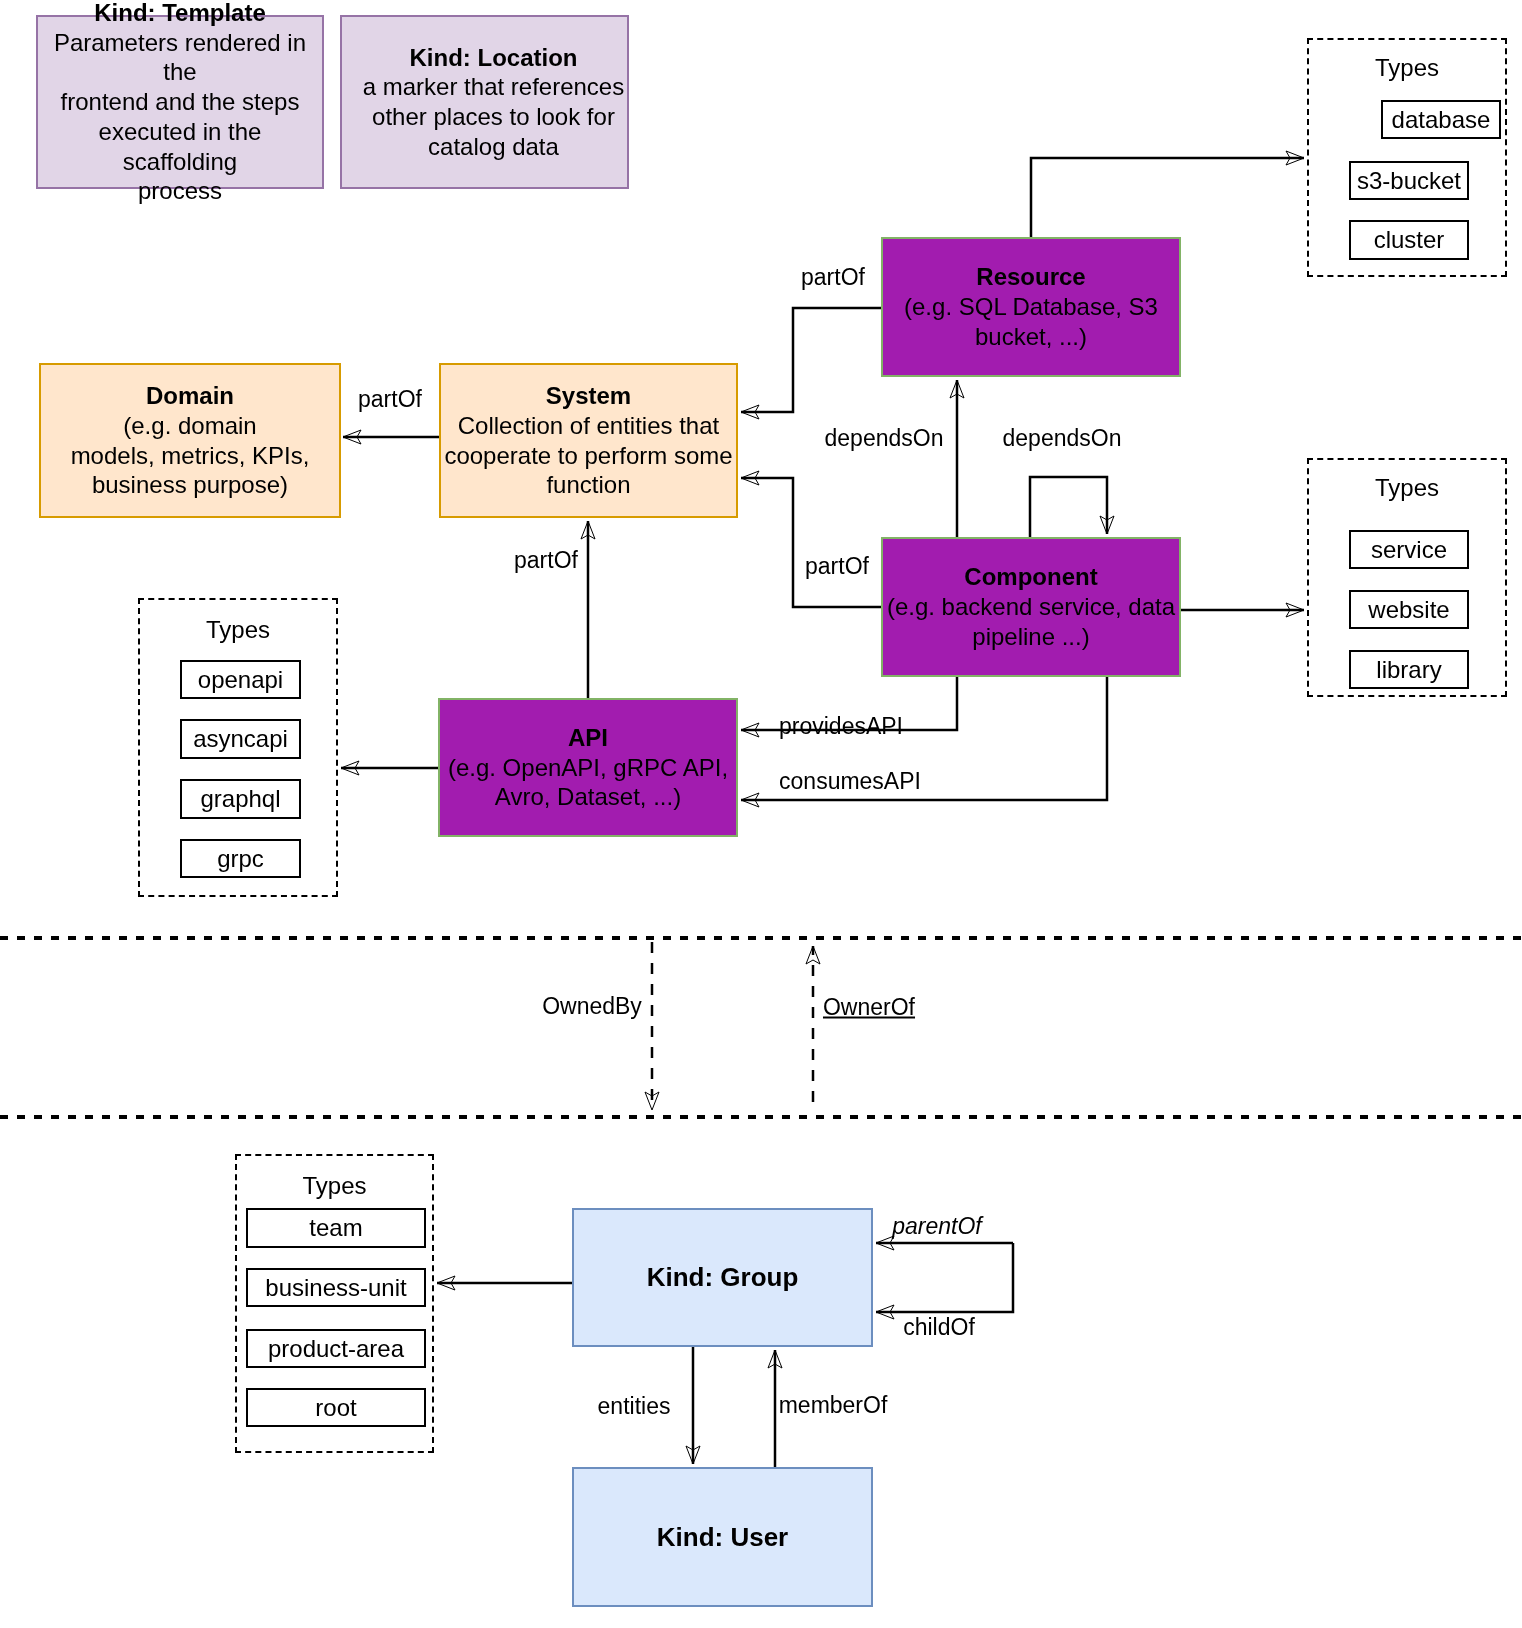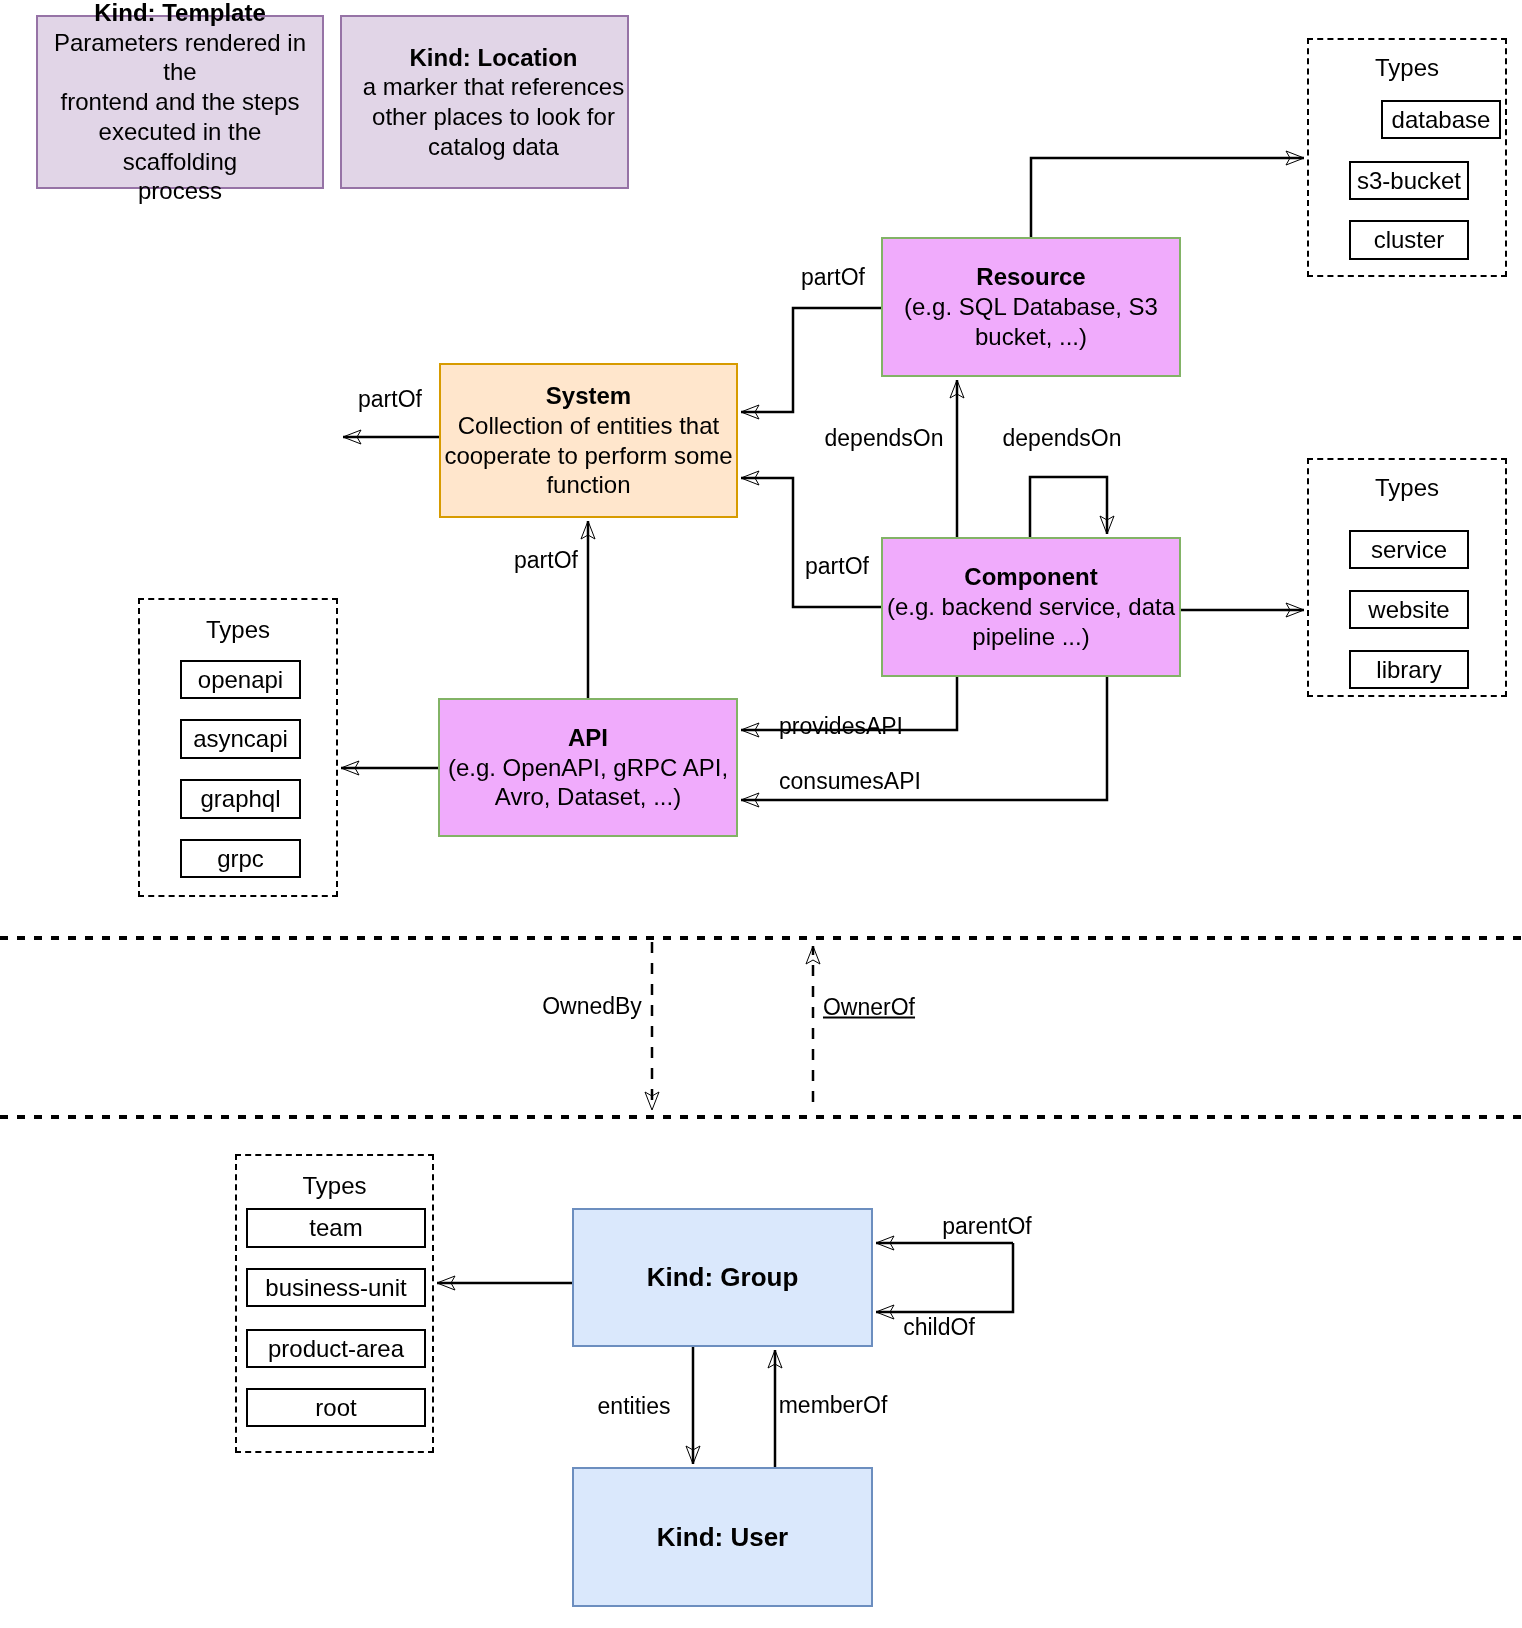--- a/index.html
+++ b/index.html
@@ -14,21 +14,21 @@
   .separator{stroke-width:4;stroke-dasharray:8 9;}
   .box{
     position:absolute;box-sizing:border-box;border:2px solid #000;
     display:flex;flex-direction:column;justify-content:center;align-items:center;
     text-align:center;font-size:24px;line-height:1.24;padding:2px;
   }
   .box .title{font-weight:bold;}
   .box .body{white-space:pre-line;}
   .purple{background:#e1d5e7;border-color:#9673a6;}
   .orange{background:#ffe6cc;border-color:#d79b00;}
-  .green{background:#f0abfc;border-color:#82b366;}
+  .green{background:#a21caf;border-color:#82b366;}
   .blue{background:#dae8fc;border-color:#6c8ebf;}
   .blue .title{font-size:26px;}
   .types{
     position:absolute;box-sizing:border-box;border:2px dashed #000;background:#ffffff;
   }
   .t-title{position:absolute;left:0;width:100%;text-align:center;font-size:24px;}
   .t-item{
     position:absolute;box-sizing:border-box;border:2px solid #000;background:#ffffff;
     display:flex;align-items:center;justify-content:center;font-size:24px;
   }
@@ -77,20 +77,26 @@
 executed in  the scaffolding
 process</div>
   </div>
   <div class="box purple" style="left:340px;top:15px;width:289px;height:174px;padding-left:20px;">
     <div class="title">Kind: Location</div>
     <div class="body">a marker that references
 other places to look for
 catalog data</div>
   </div>
 
+  <div class="box orange" style="left:39px;top:363px;width:302px;height:155px;">
+    <div class="title">Domain</div>
+    <div class="body">(e.g.  domain
+models, metrics, KPIs,
+business purpose)</div>
+  </div>
   <div class="box orange" style="left:439px;top:363px;width:299px;height:155px;">
     <div class="title">System</div>
     <div class="body">Collection of entities that
 cooperate to perform some
 function</div>
   </div>
   <div class="box green" style="left:881px;top:237px;width:300px;height:140px;">
     <div class="title">Resource</div>
     <div class="body">(e.g. SQL Database, S3
 bucket, ...)</div>
@@ -145,18 +151,18 @@
   <span class="elabel" style="left:390px;top:399px;">partOf</span>
   <span class="elabel" style="left:833px;top:277px;">partOf</span>
   <span class="elabel" style="left:837px;top:566px;">partOf</span>
   <span class="elabel" style="left:546px;top:560px;">partOf</span>
   <span class="elabel" style="left:884px;top:438px;">dependsOn</span>
   <span class="elabel" style="left:1062px;top:438px;">dependsOn</span>
   <span class="elabel" style="left:841px;top:701px;margin-top:25px;">providesAPI</span>
   <span class="elabel" style="left:850px;top:781px;">consumesAPI</span>
   <span class="elabel" style="left:592px;top:1006px;">OwnedBy</span>
   <span class="elabel" style="left:869px;top:1007px;text-decoration:underline;">OwnerOf</span>
-  <span class="elabel" style="left:987px;top:1226px;">parentOf</span>
+  <span class="elabel" style="left:937px;top:1226px;font-style:italic;">parentOf</span>
   <span class="elabel" style="left:939px;top:1327px;">childOf</span>
   <span class="elabel" style="left:634px;top:1406px;">entities</span>
   <span class="elabel" style="left:833px;top:1405px;">memberOf</span>
 
 </div>
 
 </body></html>

